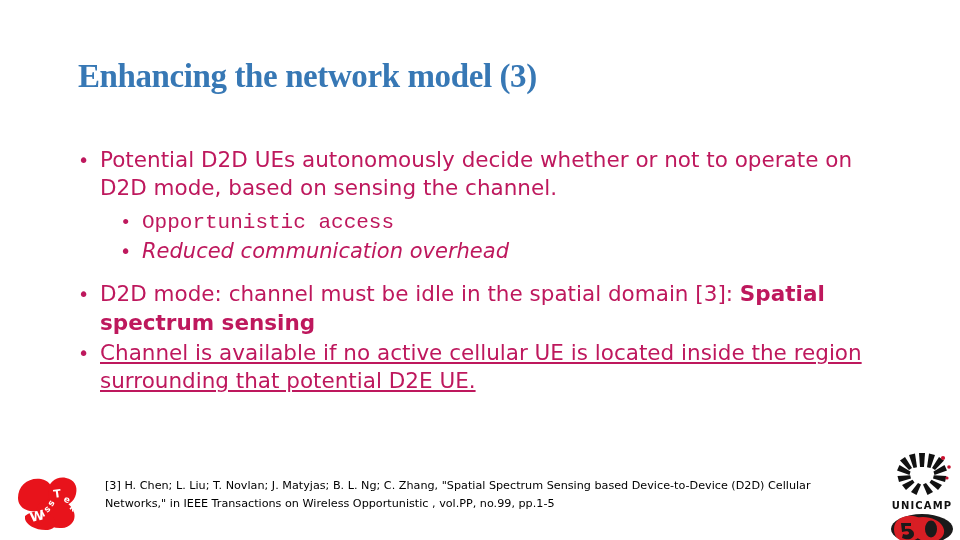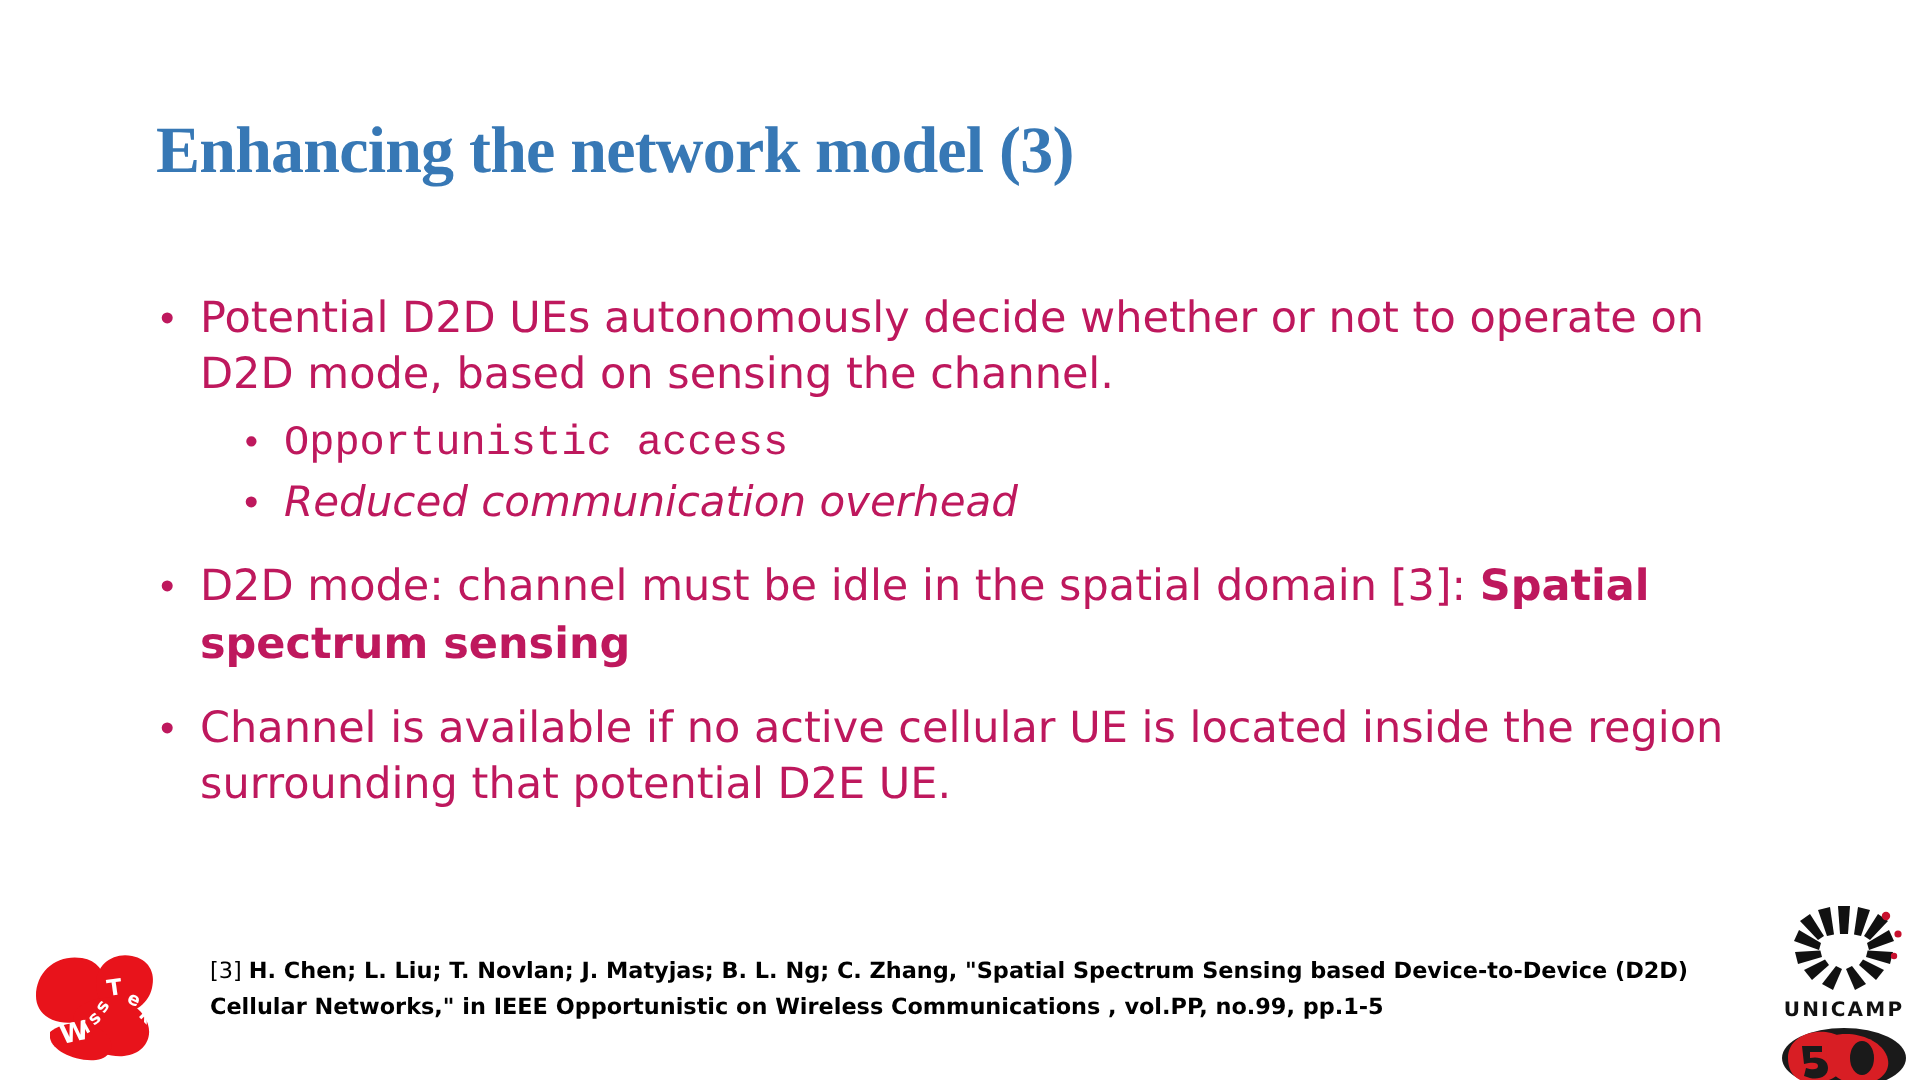--- a/index.html
+++ b/index.html
@@ -71,36 +71,36 @@
     width: 22px;
     text-indent: 0;
     font-size: 19px;
     vertical-align: baseline;
   }
 
   .b1 { margin-top: 0; }
   .b2 { margin-top: 6px; font-family: Liberation Mono, monospace; }
   .b3 { margin-top: 2px; font-style: italic; }
   .b4 { margin-top: 14px; }
-  .b5 { margin-top: 14px; }
+  .b5 { margin-top: 2px; text-decoration: underline; }
 
   .it { }
   .bd { font-weight: bold; }
 
   
   .citation {
     position: absolute;
     left: 105px;
     top: 477px;
     width: 770px;
     font-size: 11.2px;
     line-height: 1.62;
     color: #000000;
   }
-  .citation .bd { font-weight: bold; text-align: center; }
+  .citation .bd { font-weight: normal; text-align: center; }
 
   
   .logo-left {
     position: absolute;
     left: 12px;
     top: 472px;
     width: 86px;
     height: 62px;
   }
   .logo-right {
@@ -147,21 +147,21 @@
     <div class="bullet-row lvl1 b4">
       <span class="bullet-glyph">•</span><span>D2D mode: channel must be idle in the </span><span class="it">spatial domain</span><span> [3]: </span><span class="bd">Spatial spectrum sensing</span>
     </div>
 
     <div class="bullet-row lvl1 b5">
       <span class="bullet-glyph">•</span><span>Channel is available if no active cellular UE is located inside the region surrounding that potential D2E UE.</span>
     </div>
 
   </div>
 
-  <div class="citation"><span>[3] </span><span class="bd">H. Chen; L. Liu; T. Novlan; J. Matyjas; B. L. Ng; C. Zhang,</span><span class="bd"> "Spatial Spectrum Sensing based Device-to-Device (D2D) Cellular Networks,"</span><span class="bd"> in </span><span class="bd">IEEE Opportunistic on Wireless Communications</span><span class="bd"> , vol.PP, no.99, pp.1-5</span></div>
+  <div class="citation"><span>[3] </span><span class="bd">H. Chen; L. Liu; T. Novlan; J. Matyjas; B. L. Ng; C. Zhang,</span><span class="bd"> "Spatial Spectrum Sensing based Device-to-Device (D2D) Cellular Networks,"</span><span class="bd"> in </span><span class="bd">IEEE Transactions on Wireless Opportunistic</span><span class="bd"> , vol.PP, no.99, pp.1-5</span></div>
 
   <div class="logo-left">
     <svg viewBox="0 0 86 62" width="86" height="62">
       <g fill="#E8131B">
         <path d="M6 26 C6 13, 17 5, 29 7 C38 8.5, 42 16, 40 25 C38 35, 28 41, 18 39 C10 37.5, 6 32, 6 26 Z"></path>
         <path d="M36 20 C36 10, 45 4, 54 6 C62 7.5, 66 14, 64 22 C62 31, 53 36, 45 34 C39 32.5, 36 26, 36 20 Z"></path>
         <path d="M30 30 C40 24, 54 27, 60 36 C66 45, 61 55, 50 56 C38 57, 27 49, 25 40 C24 35, 26 32, 30 30 Z"></path>
         <path d="M13 44 C20 38, 34 38, 41 45 C46 50, 44 57, 36 58 C25 59, 14 53, 13 47 Z"></path>
       </g>
       <g fill="#ffffff" font-family="'DejaVu Sans','Liberation Sans',sans-serif" font-weight="bold">

